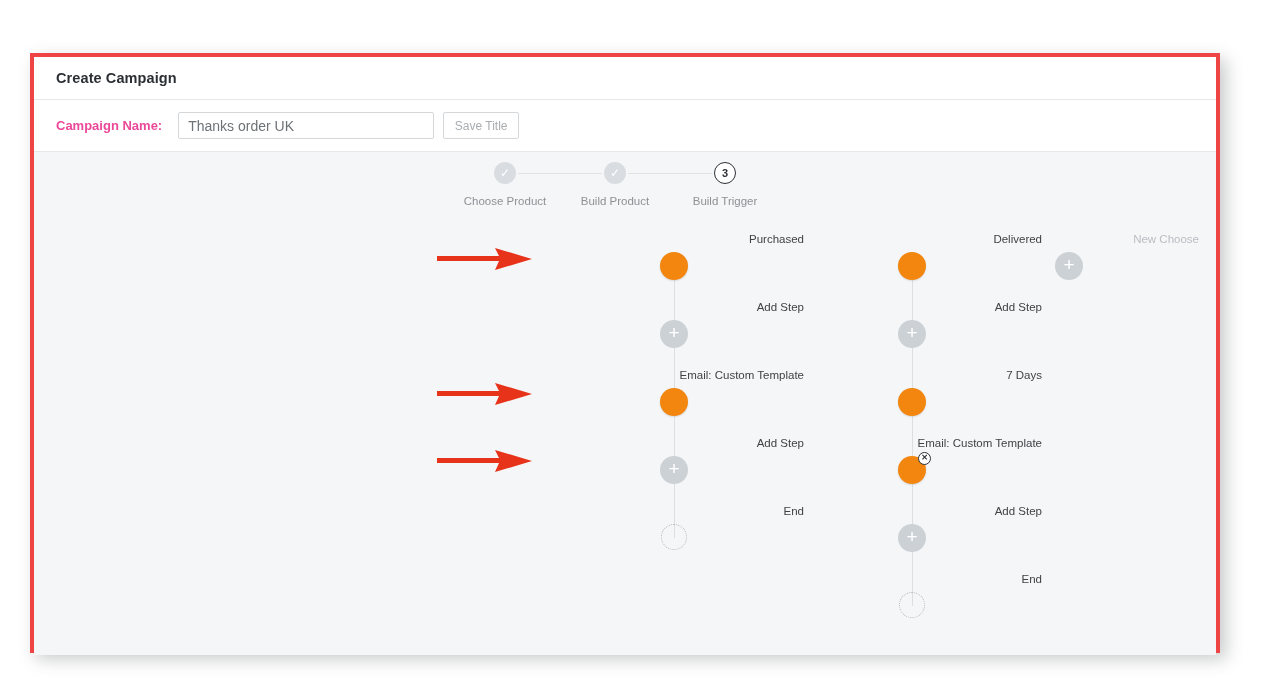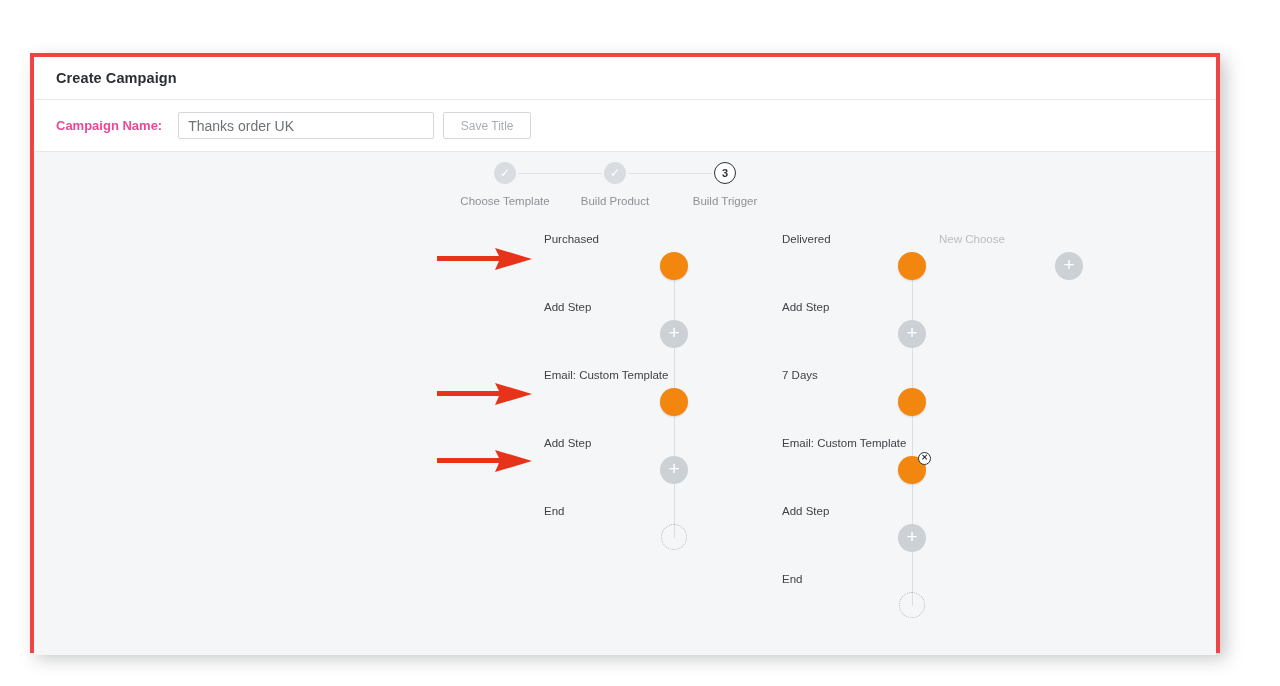--- a/index.html
+++ b/index.html
@@ -71,21 +71,21 @@
     padding: 0 9px;
     font-size: 14px;
     color: #6d7276;
     font-family: "Liberation Sans", sans-serif;
     background: #ffffff;
     outline: none;
   }
   .name-input::placeholder { color: #a9adb1; }
   .save-btn {
     margin-left: 9px;
-    width: 88px;
+    width: 76px;
     height: 27px;
     border: 1px solid #d5d8db;
     border-radius: 2px;
     background: #ffffff;
     color: #a9adb1;
     font-size: 12px;
     font-family: "Liberation Sans", sans-serif;
     cursor: default;
   }
 
@@ -159,21 +159,21 @@
   }
   .column {
     position: absolute;
     top: 0;
     width: 260px;
     margin-left: -130px;
   }
   .node-row {
     position: relative;
     height: 68px;
-    text-align: left;
+    text-align: right;
   }
   .node-label {
     font-size: 11.5px;
     color: #3f4347;
     line-height: 1;
     padding-top: 4px;
     white-space: nowrap;
   }
   .node-label.muted { color: #b9bec3; }
 
@@ -267,21 +267,21 @@
     </div>
 
     <div class="card-body">
 
       <div class="stepper">
         <div class="stepper-inner" id="stepper-inner">
             <div class="step-line" style="left: 58px; width: 84px;"></div>
             <div class="step-line" style="left: 168px; width: 84px;"></div>
             <div class="step" style="left: 45px;">
               <div class="step-dot done">✓</div>
-              <div class="step-label">Choose Template</div>
+              <div class="step-label">Choose Product</div>
             </div>
             <div class="step" style="left: 155px;">
               <div class="step-dot done">✓</div>
               <div class="step-label">Build Product</div>
             </div>
             <div class="step" style="left: 265px;">
               <div class="step-dot active">3</div>
               <div class="step-label">Build Trigger</div>
             </div>
           </div>

